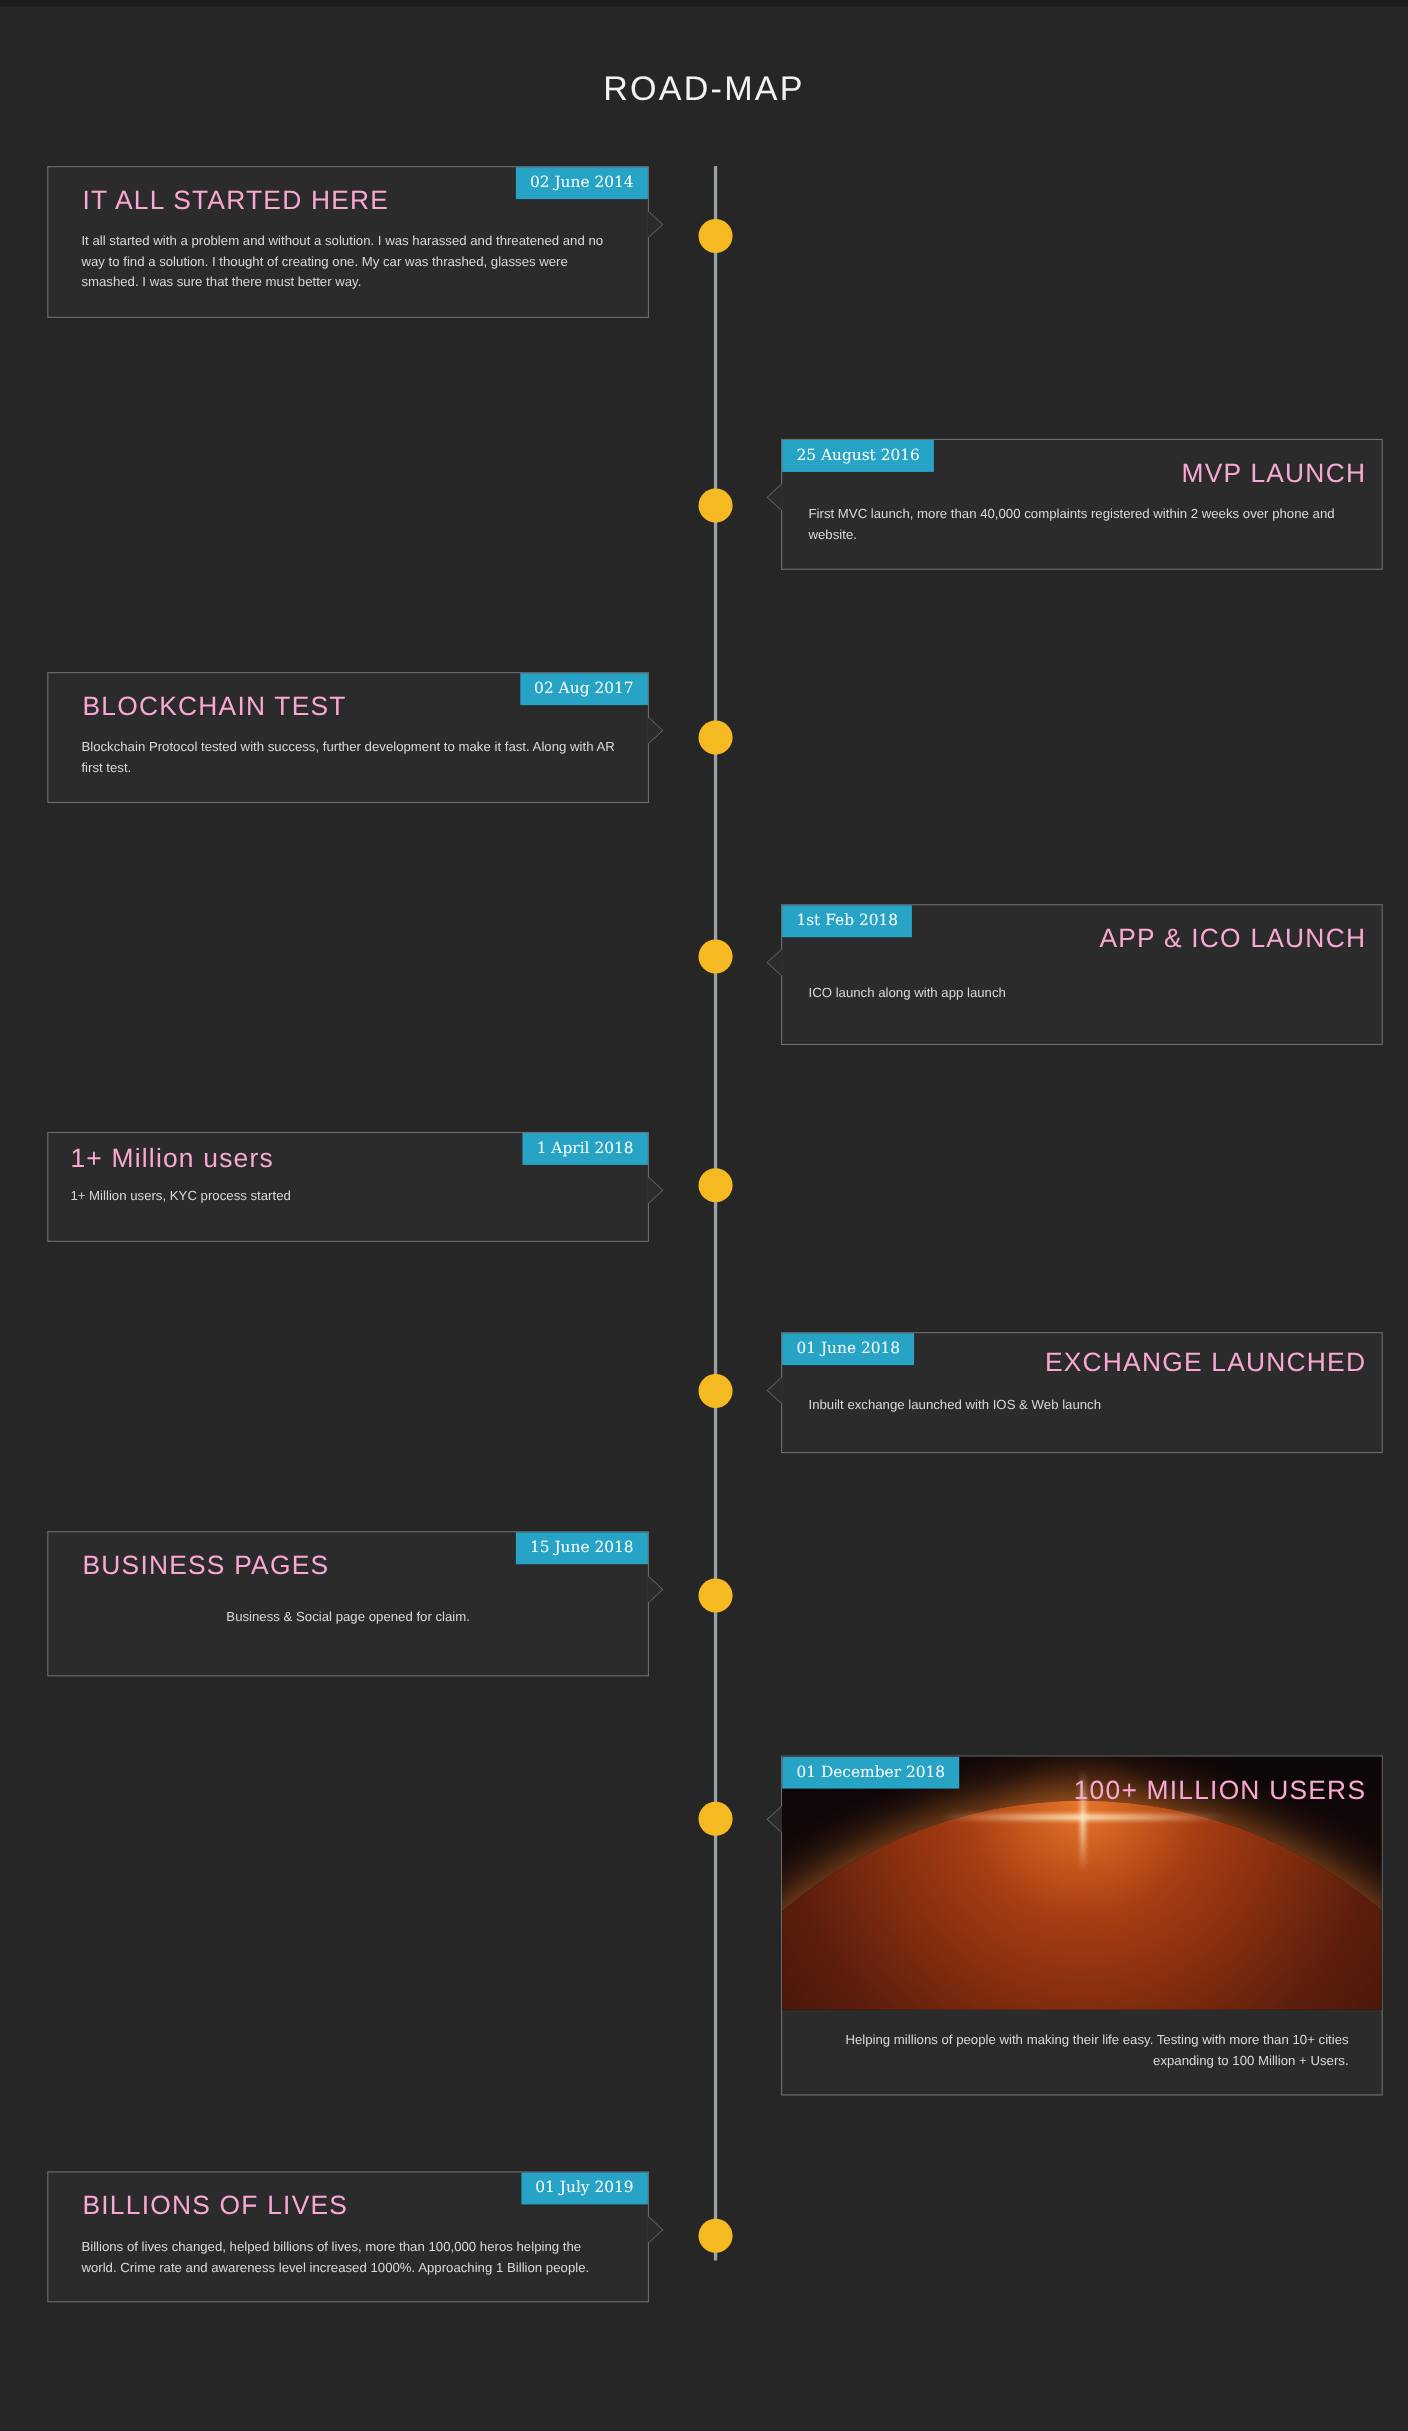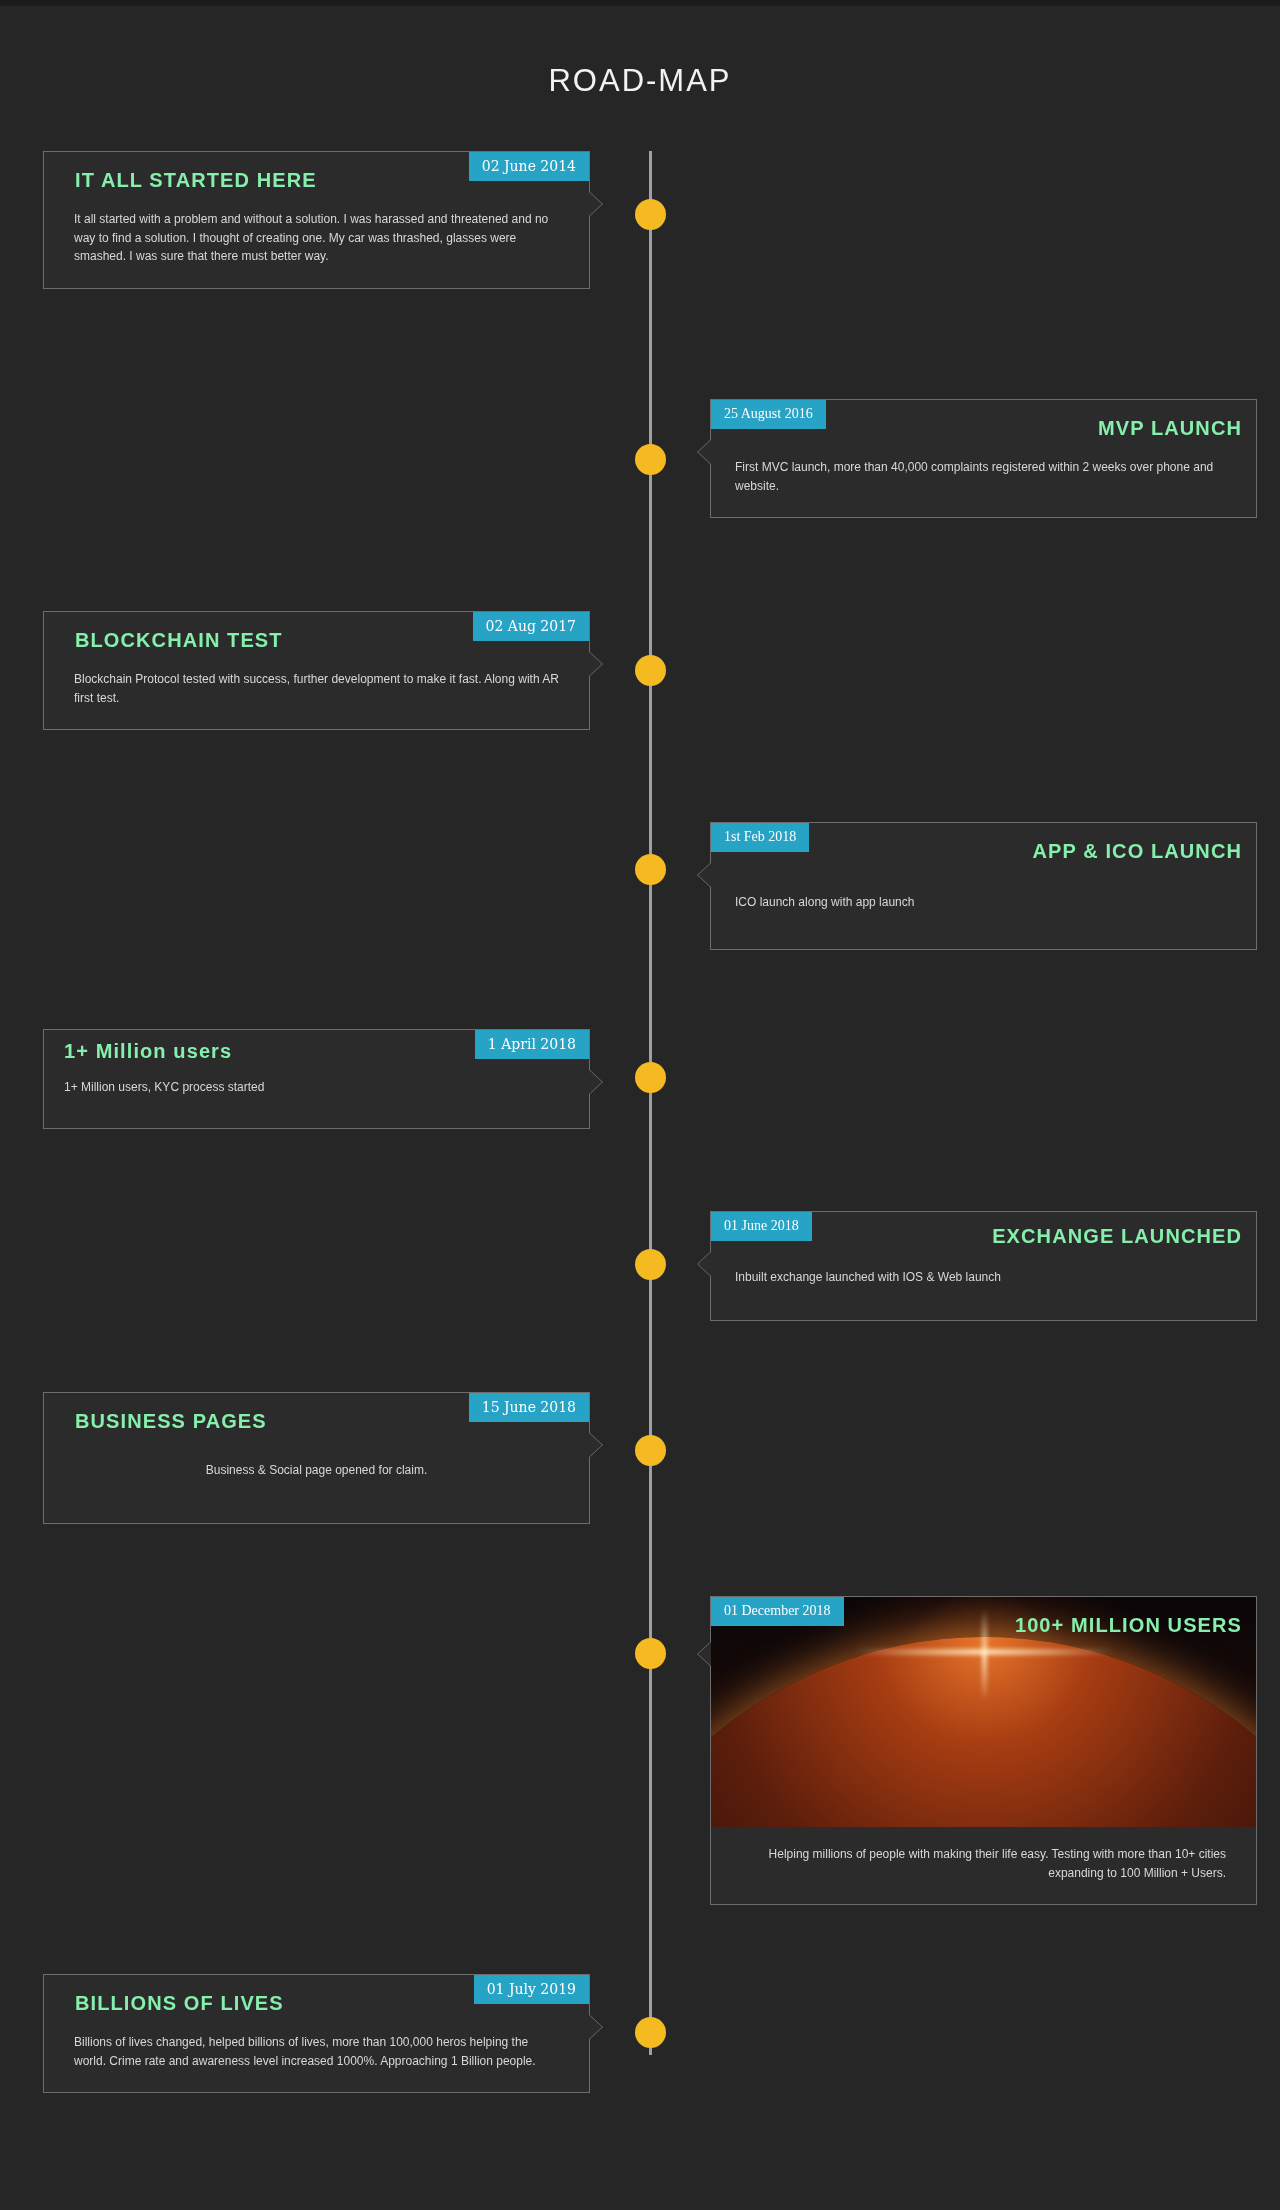--- a/index.html
+++ b/index.html
@@ -79,42 +79,42 @@
   .card.left  { left: 43px; }
   .card.right { left: 710px; }
 
   .card-head {
     position: relative;
     height: 58px;
   }
   .card-title {
     position: absolute;
     top: 17px;
-    font-size: 20px;
+    font-size: 24px;
     letter-spacing: 1.1px;
-    color: #86efac;
-    font-weight: 700;
+    color: #f9a8d4;
+    font-weight: 400;
     white-space: nowrap;
   }
   .card.left .card-title  { left: 31px; }
   .card.right .card-title { right: 14px; }
 
   .date-badge {
     position: absolute;
     top: 0;
     background: #27a3c6;
     color: #ffffff;
     font-family: "DejaVu Serif", serif;
     font-size: 14px;
     padding: 7px 13px 8px;
     line-height: 1;
     white-space: nowrap;
   }
   .card.left  .date-badge { right: 0; }
-  .card.right .date-badge { left: 0; font-family: Liberation Serif, serif; }
+  .card.right .date-badge { left: 0; }
 
   .card-body {
     font-size: 12px;
     line-height: 1.55;
     color: #d8d8d8;
     padding: 0 30px 22px 30px;
   }
   .card.right .card-body { padding-left: 24px; }
 
   

